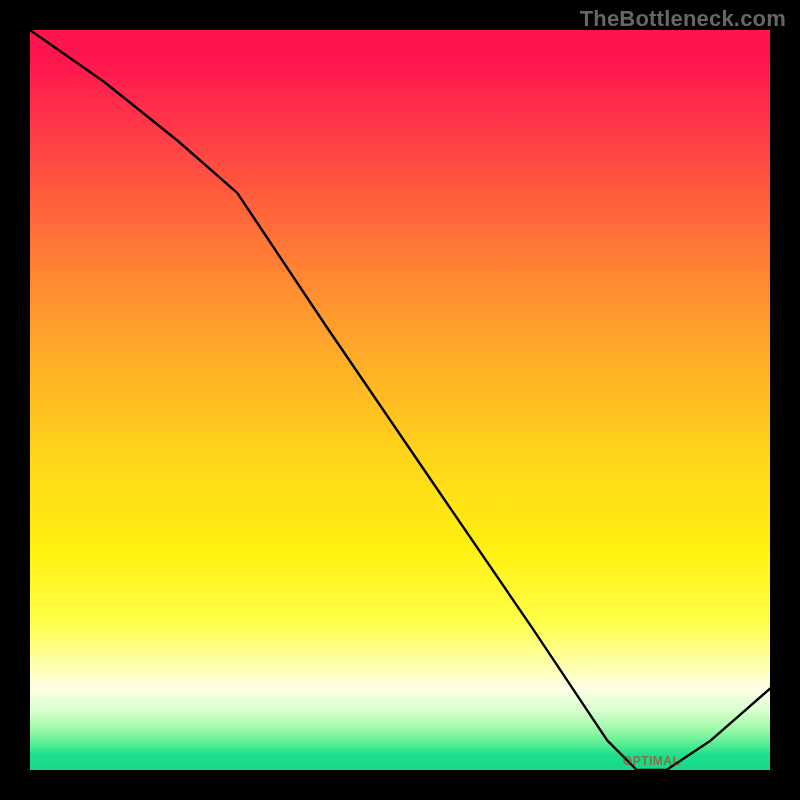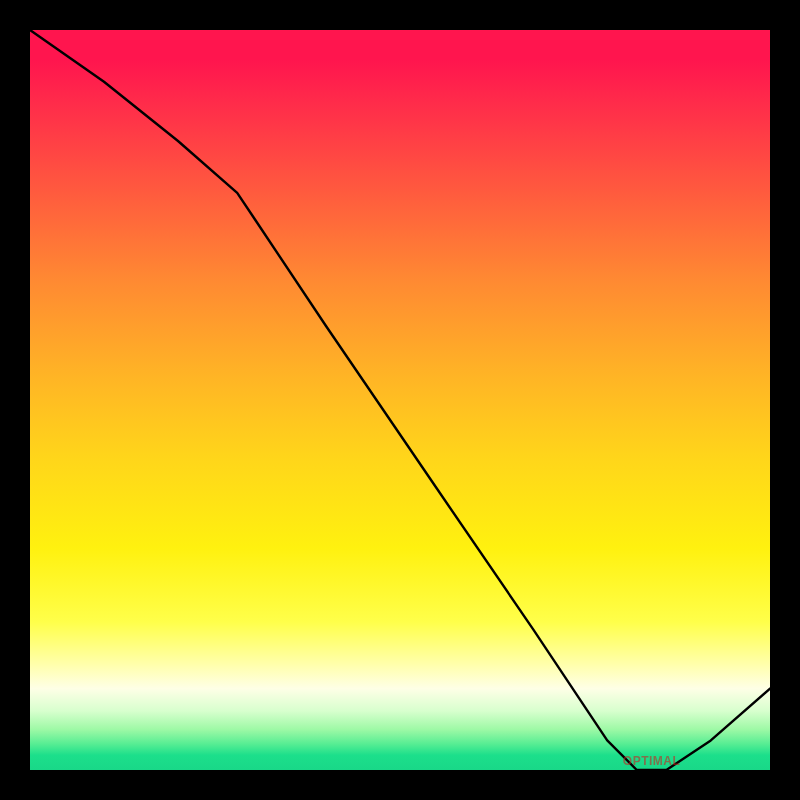--- a/index.html
+++ b/index.html
@@ -67,20 +67,21 @@
     transform: translateX(-50%);
     letter-spacing: 0.5px;
     opacity: 0.55;
   }
 </style>
 </head>
 <body>
 
 <div class="frame">
 
+  <div class="attribution">TheBottleneck.com</div>
 
   <div class="plot">
     <div class="gradient"></div>
 
     <svg class="curve" viewBox="0 0 740 740" preserveAspectRatio="none">
       <path id="curve-path" fill="none" stroke="#000" stroke-width="2.4" stroke-linejoin="round" stroke-linecap="round" d="M0.0 0.0 L74.0 51.8 L148.0 111.0 L207.2 162.8 L296.0 296.0 L407.0 458.8 L503.2 599.4 L577.2 710.4 L606.8 740.0 L636.4 740.0 L680.8 710.4 L740.0 658.6"></path>
     </svg>
 
     <div id="optimal-label" class="xnote" style="left: 621.6px; top: 724px;">OPTIMAL</div>
   </div>

